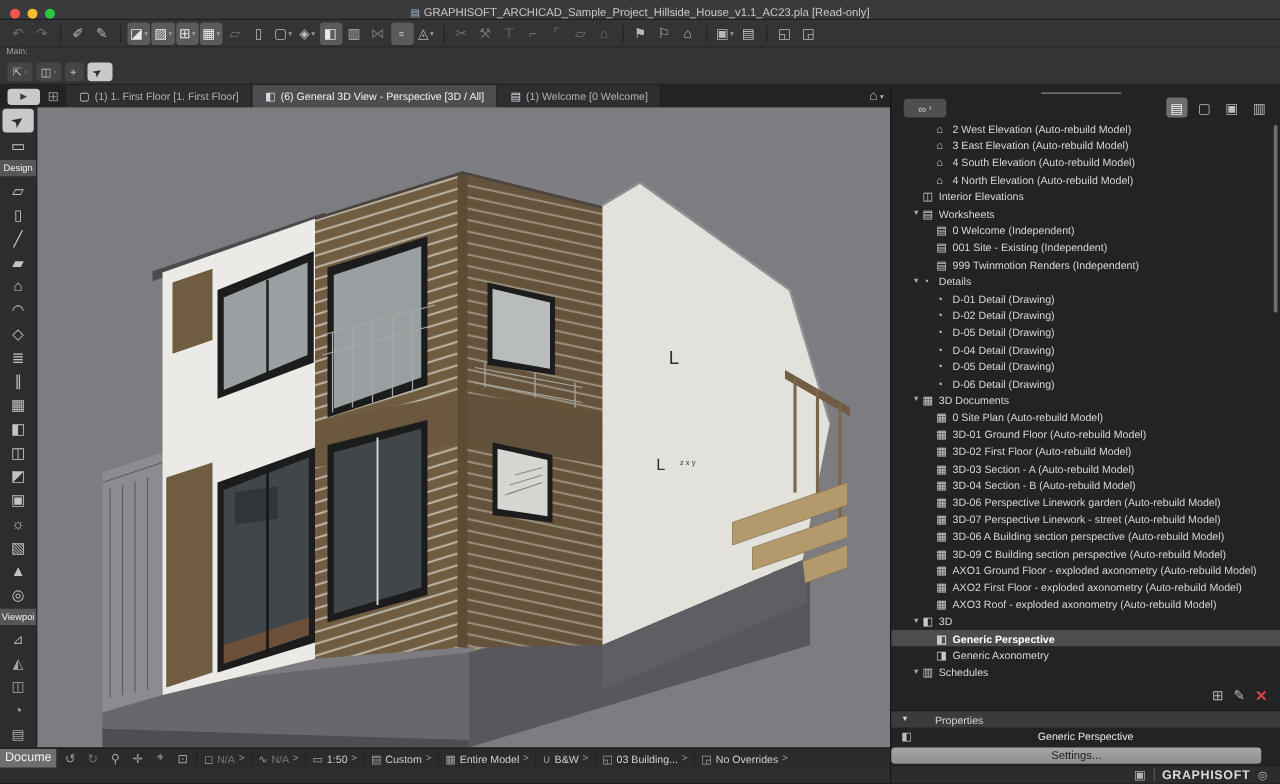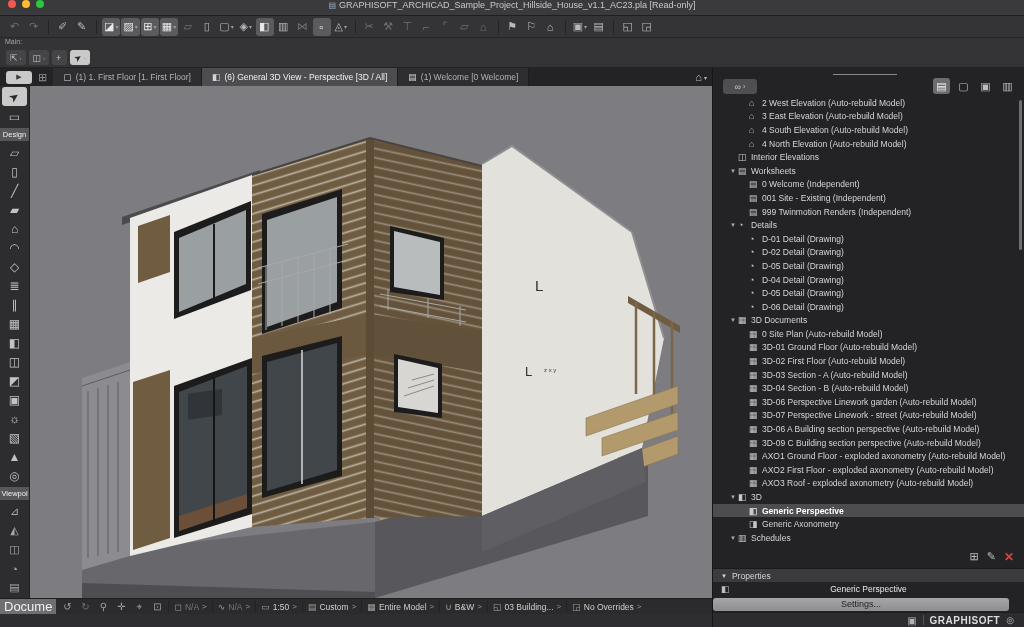--- a/index.html
+++ b/index.html
@@ -1,19 +1,19 @@
 <!DOCTYPE html>
 <html style="--bg: #7d7d81; --wall: #eceae6; --wallShade: #e3e1dc; --wood: #6f5c41; --woodDark: #5d4c35; --slatGap: #b9b2a4; --glass: #9aa0a2; --glassDark: #41464b; --frame: #1c1c1c; --base: #68686c; --baseDark: #58585c; --deck: #b29a6d; --rail: #a8a8a8; --red: #f55650; --yellow: #febc2e; --green: #28c840;"><head>
 <meta charset="utf-8">
 <style>
   html,body{margin:0;padding:0;background:#000;}
   *{box-sizing:border-box;font-family:"Liberation Sans",sans-serif;-webkit-font-smoothing:antialiased;}
   #app{position:relative;width:1024px;height:627px;background:#2e2e30;overflow:hidden;color:#cfcfcf;}
   
-  .titlebar{position:absolute;left:0;top:0;width:1024px;height:16px;background:#3a3a3c;border-bottom:1px solid #1f1f1f;display:flex;align-items:flex-start;}
+  .titlebar{position:absolute;left:0;top:0;width:1024px;height:16px;background:#3a3a3c;border-bottom:1px solid #1f1f1f;display:flex;align-items:flex-end;}
   .lights{display:flex;gap:6px;margin-left:8px;}
   .light{width:8px;height:8px;border-radius:50%;}
   .title-wrap{position:absolute;left:0;right:0;text-align:center;font-size:9px;color:#c9c9c9;}
   .doc-ico{color:#9fb7c9;font-size:8px;margin-right:3px;}
   
   .toolbar1{position:absolute;left:0;top:16px;width:1024px;height:22px;background:#343436;border-bottom:1px solid #262628;display:flex;align-items:center;padding-left:6px;gap:1px;}
   .tbtn{display:inline-flex;align-items:center;justify-content:center;height:18px;min-width:18px;border-radius:3px;color:#b9b9b9;font-size:11px;padding:0 2px;}
   .tbtn .caret{font-size:6px;margin-left:1px;color:#9a9a9a;}
   .tbtn.active{background:#5b5b5e;color:#e8e8e8;}
   .tbtn.dim{color:#707070;}
@@ -54,35 +54,35 @@
   .tree{flex:0 0 auto;height:449px;position:relative;overflow:hidden;}
   .trow{height:13.6px;display:flex;align-items:center;font-size:8.5px;color:#d6d6d6;white-space:nowrap;}
   .trow .texp{width:10px;font-size:6px;color:#a9a9a9;text-align:center;flex:0 0 auto;}
   .trow .ticon{width:13px;font-size:9px;color:#c9c9c9;flex:0 0 auto;}
   .trow.selected{background:#4d4d50;color:#ffffff;}
   .trow.bold{font-weight:bold;}
   .tree-scroll{position:absolute;right:2px;top:4px;width:3px;height:150px;background:#6f6f72;border-radius:2px;}
   .nav-tools{flex:0 0 auto;height:23px;display:flex;align-items:center;justify-content:flex-end;gap:8px;padding-right:10px;}
   .nav-tools .nico{font-size:11px;color:#b9b9b9;}
   .nav-tools .close{color:#e0443e;font-size:12px;font-weight:bold;}
-  .props-head{flex:0 0 auto;height:14px;background:#3b3b3e;border-top:1px solid #1a1a1c;display:flex;align-items:center;font-size:8.5px;color:#d5d5d5;padding-left:8px;gap:5px;}
+  .props-head{flex:0 0 auto;height:14px;background:#3b3b3e;border-top:1px solid #1a1a1c;display:flex;align-items:center;font-size:8.5px;color:#d5d5d5;padding-left:8px;gap:21px;}
   .props-head .exp{font-size:6px;}
   .view-row{flex:0 0 auto;height:14px;display:flex;align-items:center;font-size:8.5px;color:#e8e8e8;position:relative;}
   .view-row .vico{position:absolute;left:8px;font-size:9px;color:#bdbdbd;}
   .view-row .vname{width:100%;text-align:center;}
   .settings-row{flex:0 0 auto;height:16px;display:flex;align-items:center;}
   .settings-btn{width:296px;height:13px;background:linear-gradient(#a6a6a8,#8e8e90);border-radius:3px;color:#1f1f1f;font-size:9px;display:flex;align-items:center;justify-content:center;}
   .nav-foot{flex:1;display:flex;align-items:center;justify-content:flex-end;gap:6px;padding-right:10px;background:#2c2c2e;border-top:1px solid #1d1d1f;}
   .nav-foot .fico{font-size:10px;color:#b3b3b3;}
   .nav-foot .fsep{width:1px;height:10px;background:#555;}
   .brand{font-size:10px;font-weight:bold;color:#dcdcdc;letter-spacing:.5px;}
   .brand-mark{font-size:9px;color:#bdbdbd;}
   
   .quickbar{position:absolute;left:0;top:598px;width:712px;height:16px;background:#2b2b2d;border-top:1px solid #1e1e20;display:flex;align-items:center;gap:2px;overflow:hidden;}
-  .pal-label{height:16px;background:#6f6f72;color:#efefef;font-size:13px;display:flex;align-items:center;padding:0 4px;flex:0 0 auto;}
+  .pal-label{height:16px;background:#6f6f72;color:#efefef;font-size:10px;display:flex;align-items:center;padding:0 4px;flex:0 0 auto;}
   .qico{font-size:10px;color:#9f9f9f;padding:0 3px;}
   .qfield{display:flex;align-items:center;gap:3px;font-size:8.5px;color:#cfcfcf;padding:0 5px;border-left:1px solid #222;height:12px;white-space:nowrap;}
   .qfield.dim{color:#777;}
   .qfield .fi{font-size:9px;color:#9f9f9f;}
   .qfield .chev{color:#9a9a9a;font-size:8px;}
   .statusbar{position:absolute;left:0;top:614px;width:712px;height:13px;background:#212123;border-top:1px solid #161618;display:flex;align-items:center;font-size:8.8px;color:#c6c6c6;padding-left:6px;white-space:nowrap;}
 </style>
 </head>
 <body>
 

